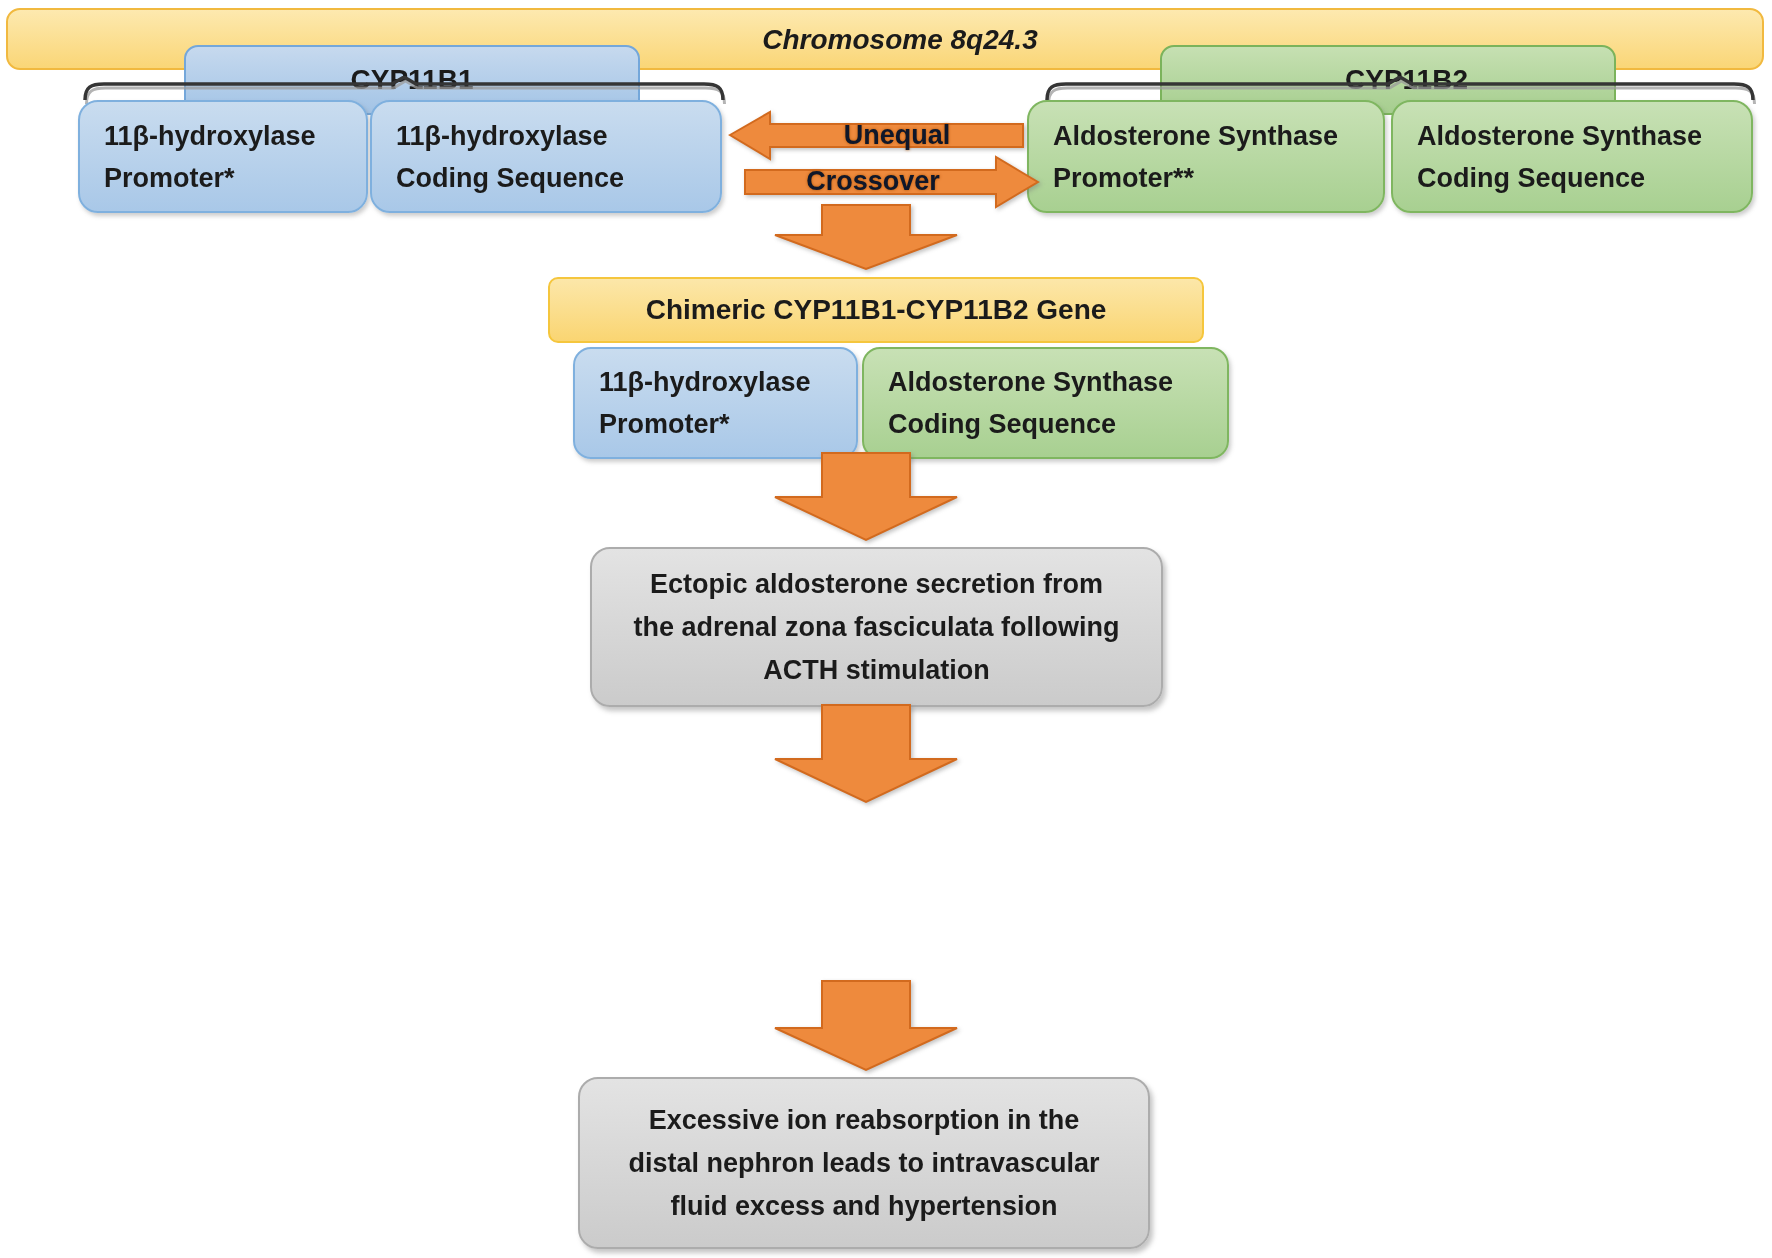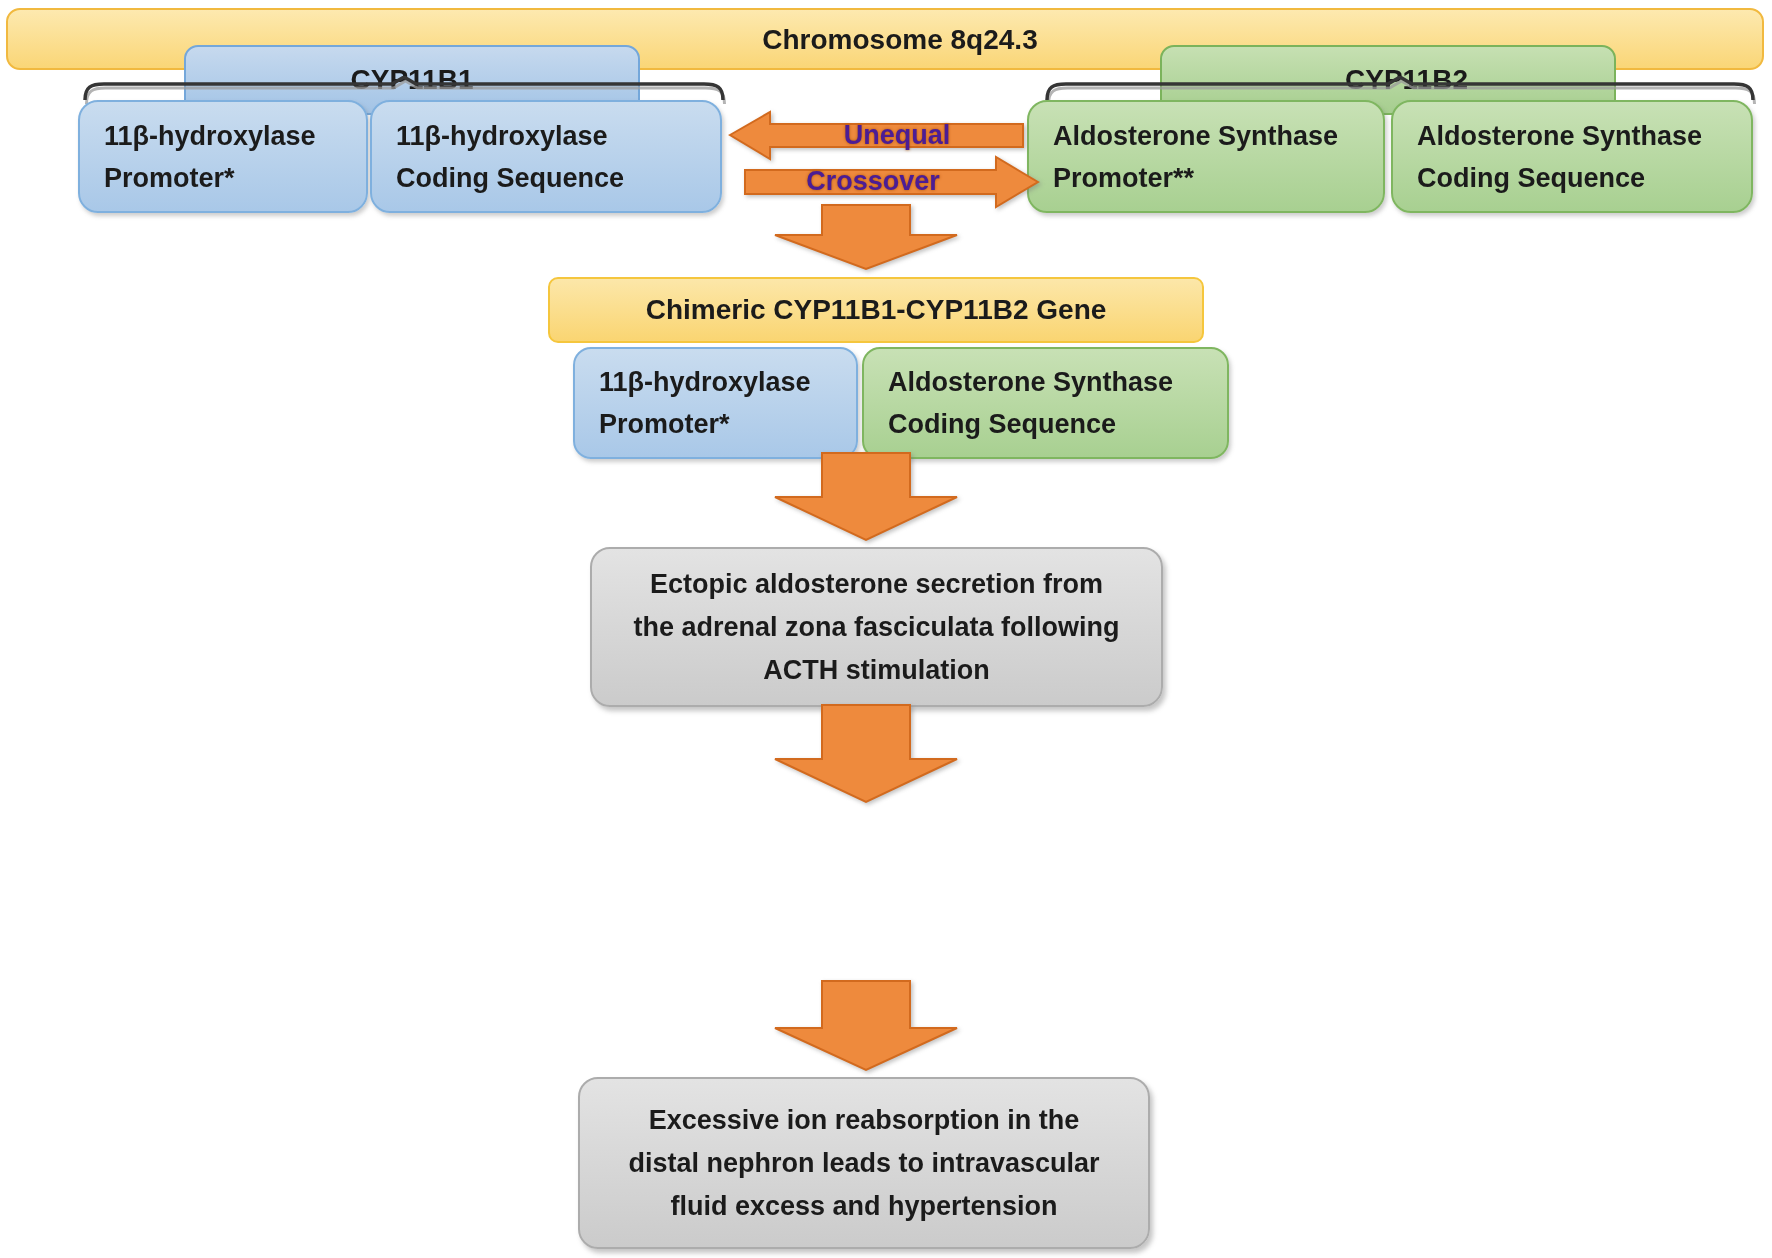--- a/index.html
+++ b/index.html
@@ -11,21 +11,21 @@
   .multiline{white-space:pre-line;}
 
   
   .chrom-bar{
     left:6px;top:8px;width:1758px;height:62px;border-radius:14px;
     background:linear-gradient(#FDE9AF,#FAD677);
     border:2px solid #F1B93F;box-sizing:border-box;
   }
   .chrom-label{
     left:645px;top:8px;width:510px;height:64px;display:flex;align-items:center;justify-content:center;
-    font-size:28px;font-weight:bold;
+    font-size:28px;font-weight:bold;font-style:italic;
   }
   .gene-box{
     top:5px;width:456px;height:70px;border-radius:14px;box-sizing:border-box;
     display:flex;align-items:center;justify-content:center;font-size:28px;font-weight:bold;margin-top:40px;
   }
   .gene-blue{left:184px;background:linear-gradient(#C6D9EE,#A3C4E6);border:2.5px solid #74A7DA;}
   .gene-green{left:1160px;background:linear-gradient(#C6E0B2,#A6CE8F);border:2.5px solid #7BB35B;padding-left:37px;}
 
   
   .brace{pointer-events:none;}
@@ -37,21 +37,21 @@
     font-size:27px;line-height:42px;font-weight:bold;padding-left:24px;
     box-shadow:2px 3px 4px rgba(110,110,110,.35);
   }
   .comp-blue{background:linear-gradient(#C9DCEF,#A9C8E8);border:2.5px solid #7FB0DE;}
   .comp-green{background:linear-gradient(#C8E1B5,#A8D091);border:2.5px solid #7FB660;}
 
   
   .h-arrow{filter:drop-shadow(2px 2px 2px rgba(120,120,120,.45));}
   .h-arrow-label{
     display:flex;align-items:center;justify-content:center;
-    color:#4c1d95;font-weight:bold;font-size:27px;
+    color:#0f172a;font-weight:bold;font-size:27px;
     text-shadow:0 0 3px rgba(170,80,0,.9);
   }
 
   
   .d-arrow{filter:drop-shadow(2px 2px 2px rgba(120,120,120,.45));}
 
   
   .chimeric-title{
     left:548px;top:277px;width:656px;height:66px;border-radius:10px;box-sizing:border-box;
     background:linear-gradient(#FCE7A9,#FAD572);border:2.5px solid #F5C63D;

